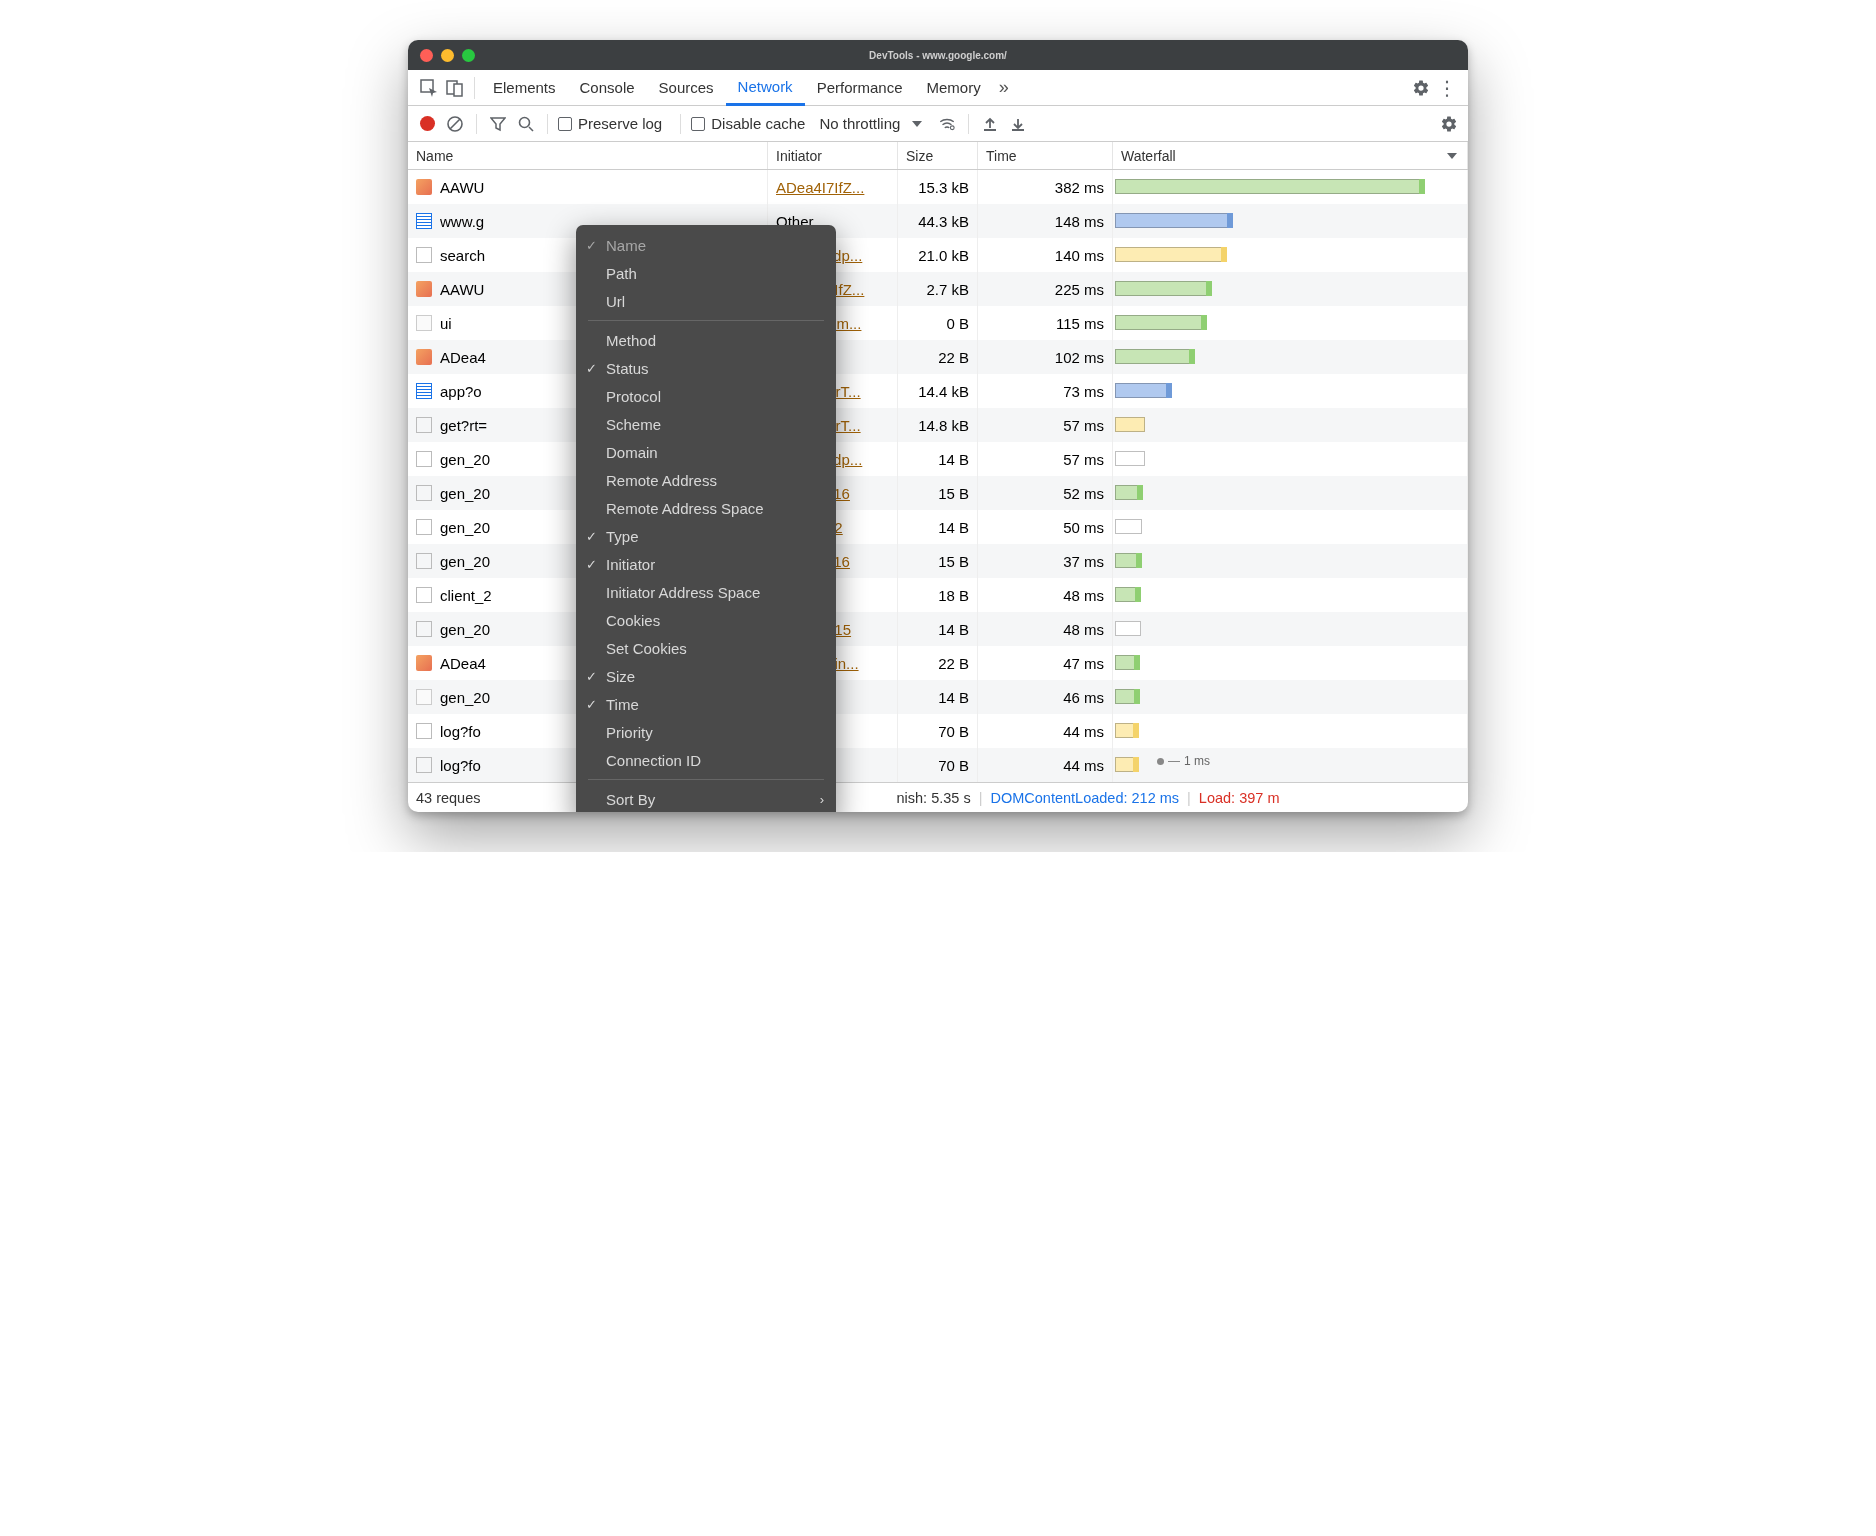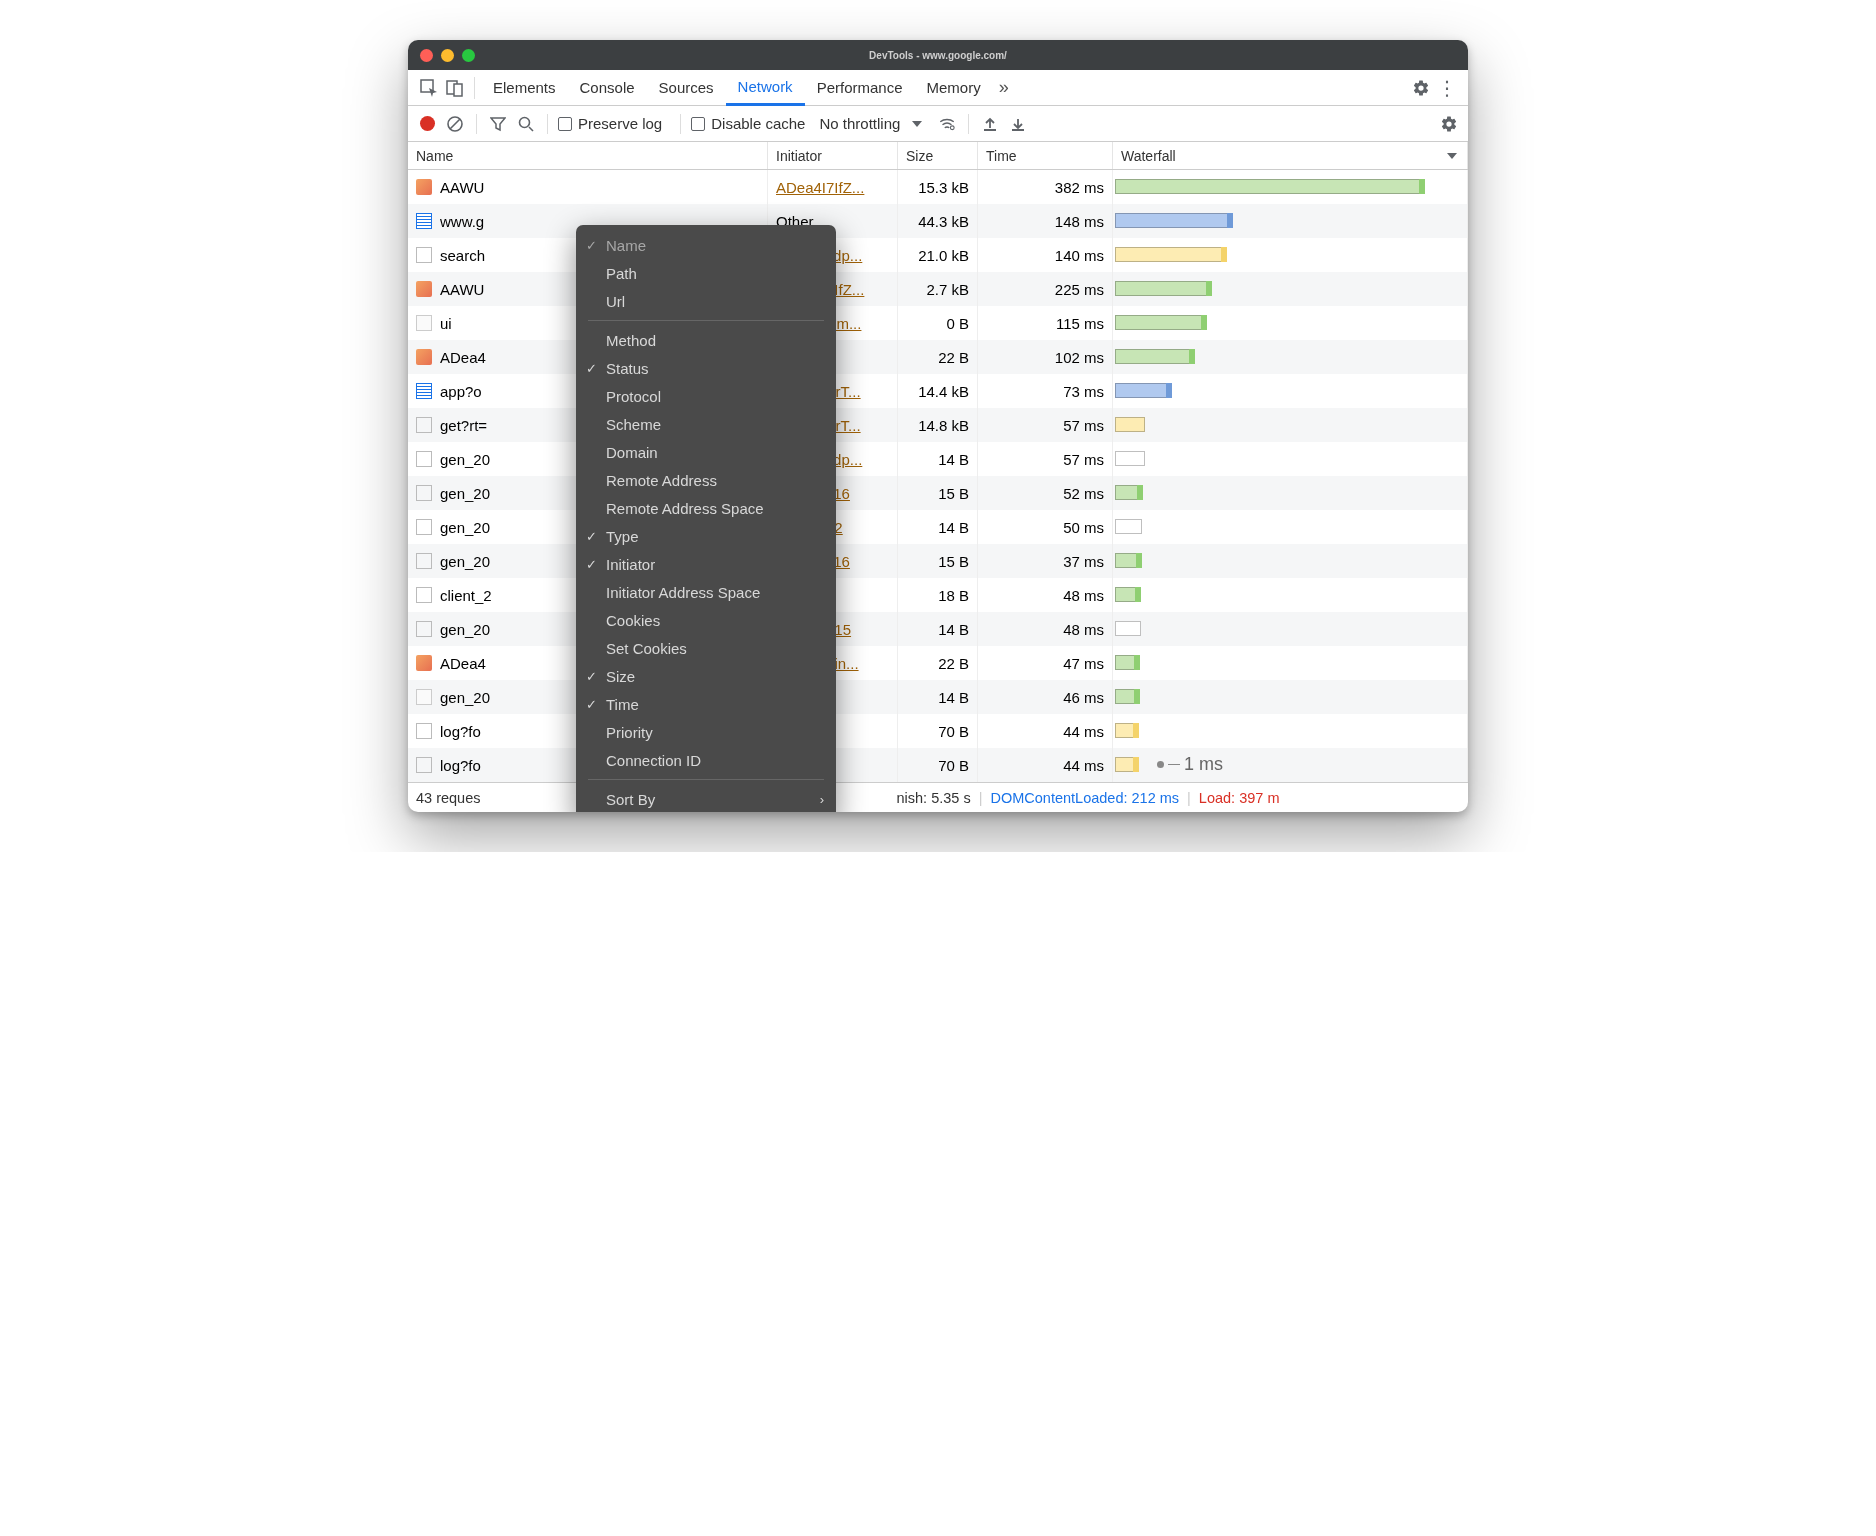--- a/index.html
+++ b/index.html
@@ -59,21 +59,21 @@
   .cell.name { width:360px; gap:8px;} .cell.init{ width:130px;} .cell.size{ width:80px; justify-content:flex-end;} .cell.time{ width:135px; justify-content:flex-end;} .cell.wf{ flex:1; position:relative;}
   .file-icon { width:16px; height:16px; border:1px solid #bbb; flex:0 0 16px;}
   .file-icon.doc { border-color:#1a73e8; background: repeating-linear-gradient(#fff,#fff 2px,#1a73e8 2px,#1a73e8 3px);}
   .file-icon.avatar { border:none; background: linear-gradient(135deg,#f4a261,#e76f51); border-radius:2px;}
   .file-icon.img { border:1px solid #ccc; background:#fafafa; position:relative;}
   .underline { text-decoration: underline; color:#a16207;}
   .bar { position:absolute; top:9px; height:15px; border:1px solid rgba(0,0,0,0.25);}
   .bar.green { background:#c7e5b5;} .bar.blue{ background:#b0c9ef;} .bar.yellow{ background:#fdecb3;} .bar.white{ background:#fff;}
   .bar .cap { position:absolute; right:-1px; top:-1px; bottom:-1px; width:6px; }
   .bar.green .cap{ background:#8fcf72;} .bar.blue .cap{ background:#6f9ad8;} .bar.yellow .cap{ background:#f4d36a;}
-  .marker { position:absolute; top:6px; font-size:18px; color:#666; display:flex; align-items:center; gap:4px;}
+  .marker { position:absolute; top:6px; font-size:12px; color:#666; display:flex; align-items:center; gap:4px;}
   .marker::before{ content:""; width:7px;height:7px; border-radius:50%; background:#888; display:inline-block; }
   .marker .line{ width:12px;height:1px;background:#888;}
   .status { height:30px; border-top:1px solid #ccc; display:flex; align-items:center; font-size:14.5px; color:#333; padding:0 8px; gap:8px;}
   .status .divider{ color:#ccc; }
   .status .dcl{ color:#1a73e8;} .status .load{ color:#d93025;}
   
   .ctx {
     position:absolute; background:#4a4a4a; color:#d8d8d8; border-radius:7px;
     box-shadow:0 10px 30px rgba(0,0,0,0.45); padding:6px 0; font-size:15px;
     min-width:255px;

